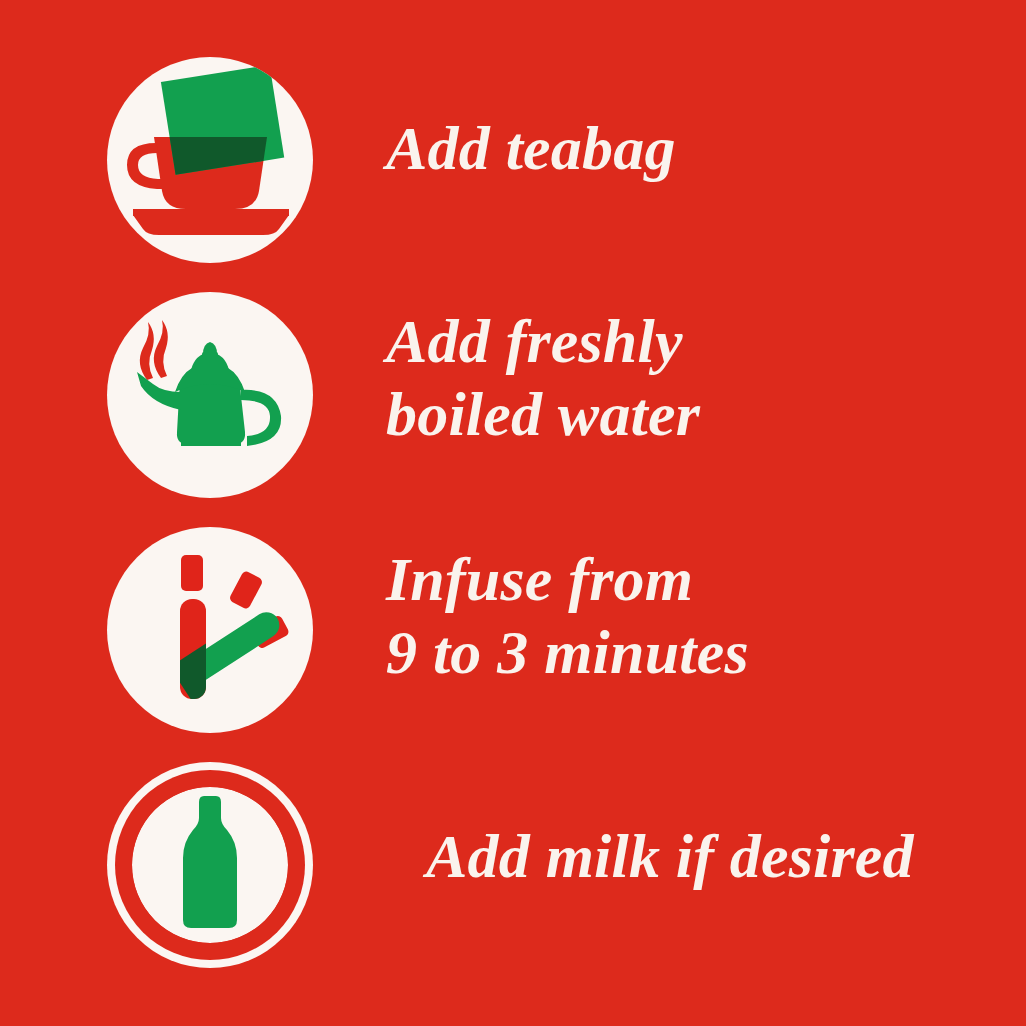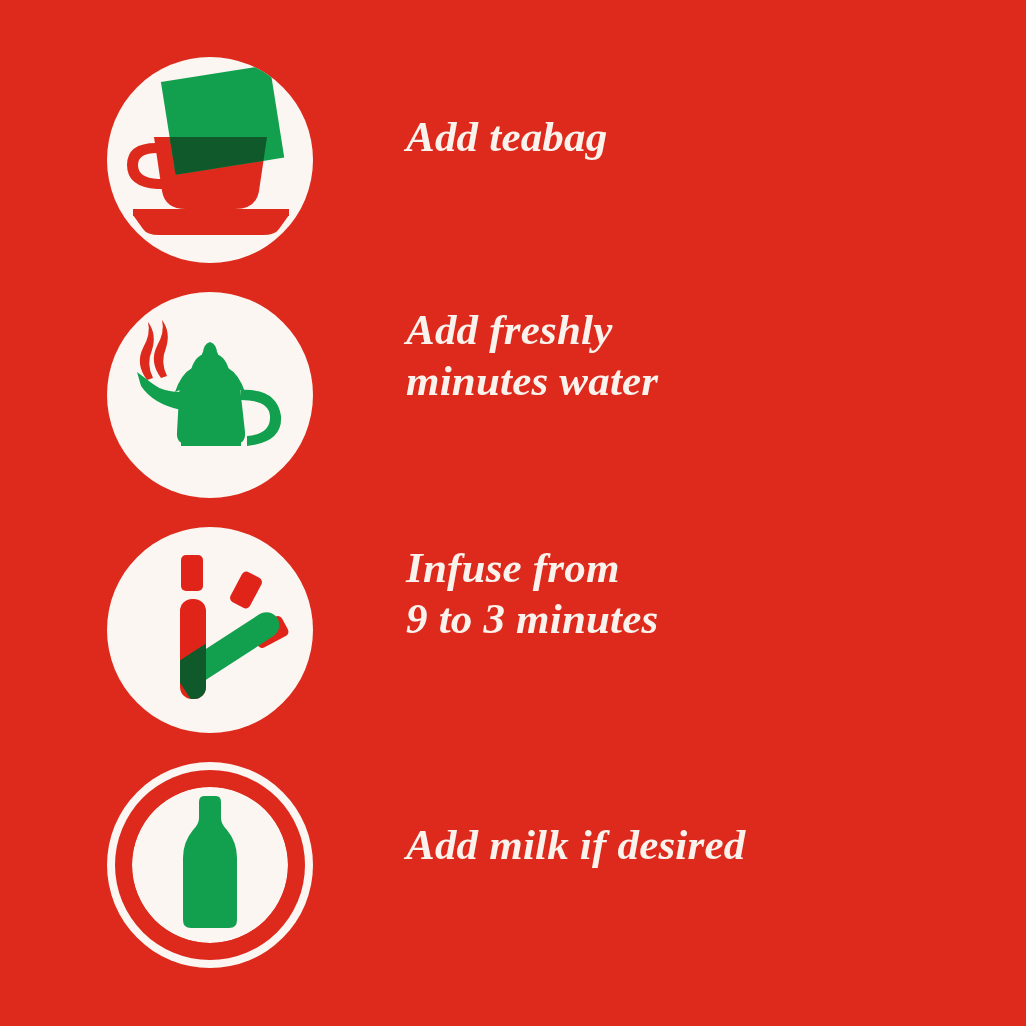--- a/index.html
+++ b/index.html
@@ -36,42 +36,42 @@
     background: #FBF6F2;
   }
   .icon-svg {
     position: absolute;
     left: 0; top: 0;
     width: 206px;
     height: 206px;
   }
   .label {
     position: absolute;
-    left: 406px;
+    left: 386px;
     color: #FAF3ED;
     font-style: italic;
     font-weight: 700;
-    font-size: 43px;
+    font-size: 62px;
     line-height: 1.18;
     letter-spacing: 0.2px;
     white-space: pre-line;
   }
 
   
   #step-1 .icon-wrap { left: 107px; top: 57px; }
   #step-1 .label     { top: 112px; }
 
   #step-2 .icon-wrap { left: 107px; top: 292px; }
   #step-2 .label     { top: 305px; }
 
   #step-3 .icon-wrap { left: 107px; top: 527px; }
   #step-3 .label     { top: 543px; }
 
   #step-4 .icon-wrap { left: 107px; top: 762px; }
-  #step-4 .label     { top: 820px; }
+  #step-4 .label     { top: 820px; margin-left: 40px; }
 </style>
 </head>
 <body>
 
 <div id="canvas">
 
   <div class="step" id="step-1">
     <div class="icon-wrap">
       <div class="icon-disc"></div>
       <svg class="icon-svg" viewBox="0 0 206 206">
@@ -140,21 +140,21 @@
 
           <path d="M74 100 Q56 100 46 92 L30 80 L34 94 Q46 112 74 118 Z" fill="#12A04F"></path>
 
           <path d="M134 98 Q170 96 174 124 Q176 150 140 154 L140 144 Q164 142 163 124 Q162 108 134 108 Z" fill="#12A04F"></path>
 
           <rect x="74" y="146" width="60" height="8" fill="#12A04F"></rect>
         </g>
       </svg>
     </div>
     <div class="label">Add freshly
-minutes water</div>
+boiled water</div>
   </div>
 
   <div class="step" id="step-3">
     <div class="icon-wrap">
       <div class="icon-disc"></div>
       <svg class="icon-svg" viewBox="0 0 206 206">
         <defs>
           <clipPath id="clip3">
               <circle cx="103" cy="103" r="103"></circle>
             </clipPath>

